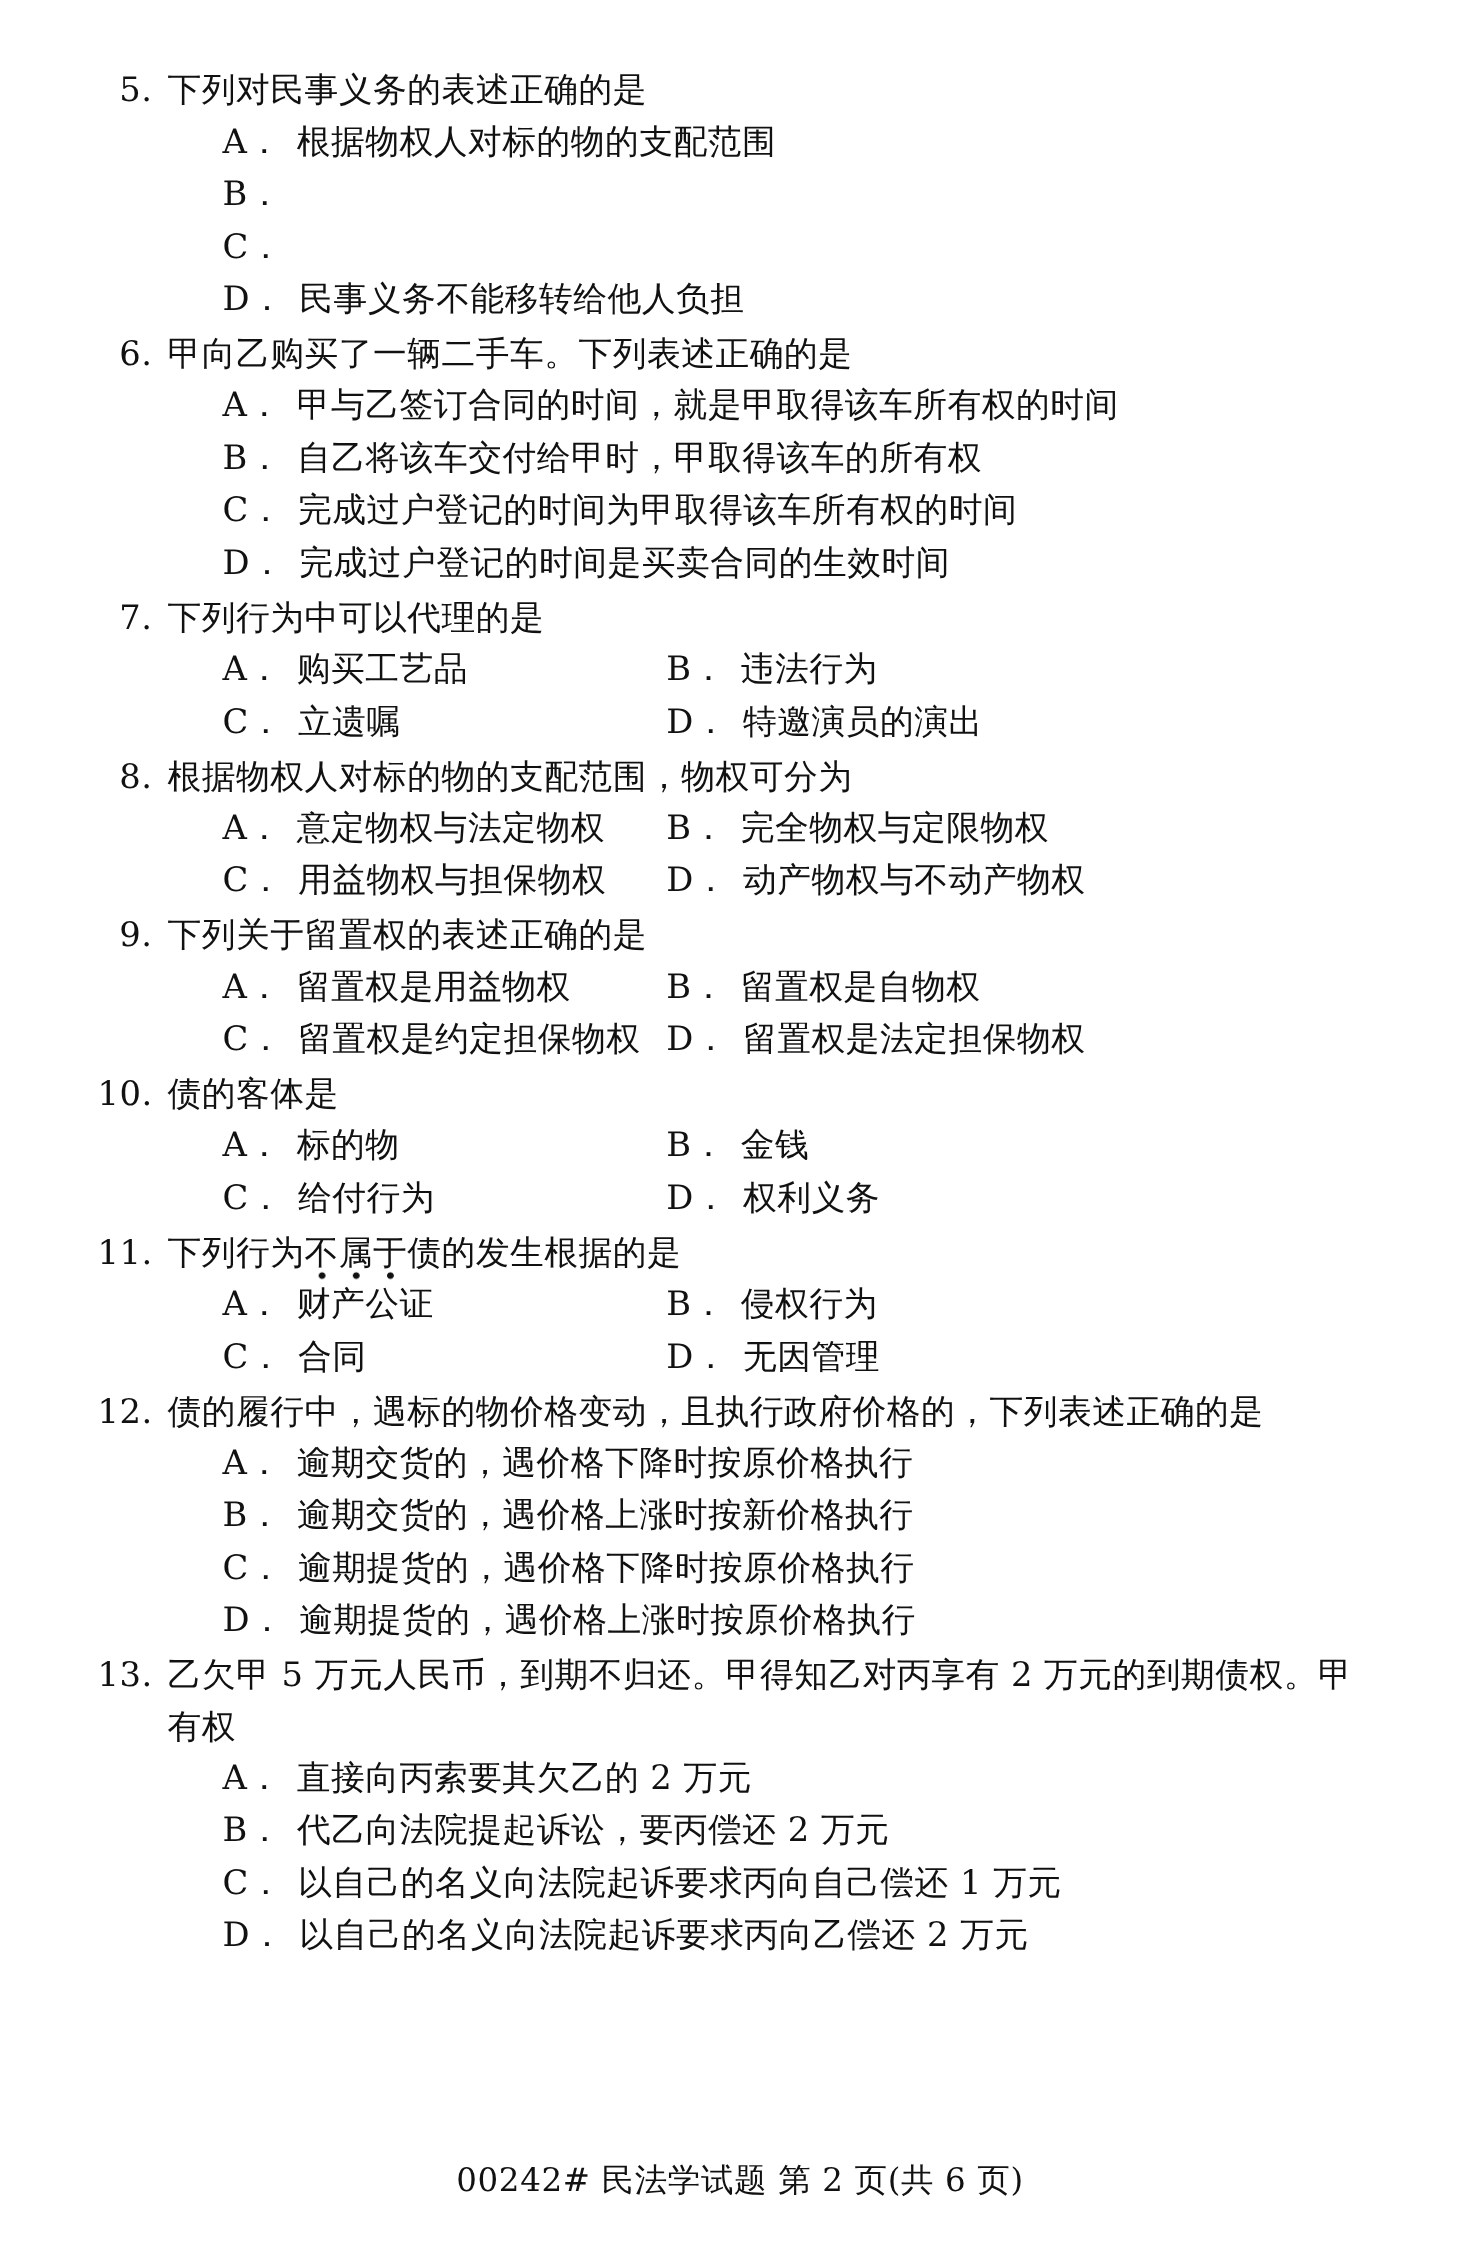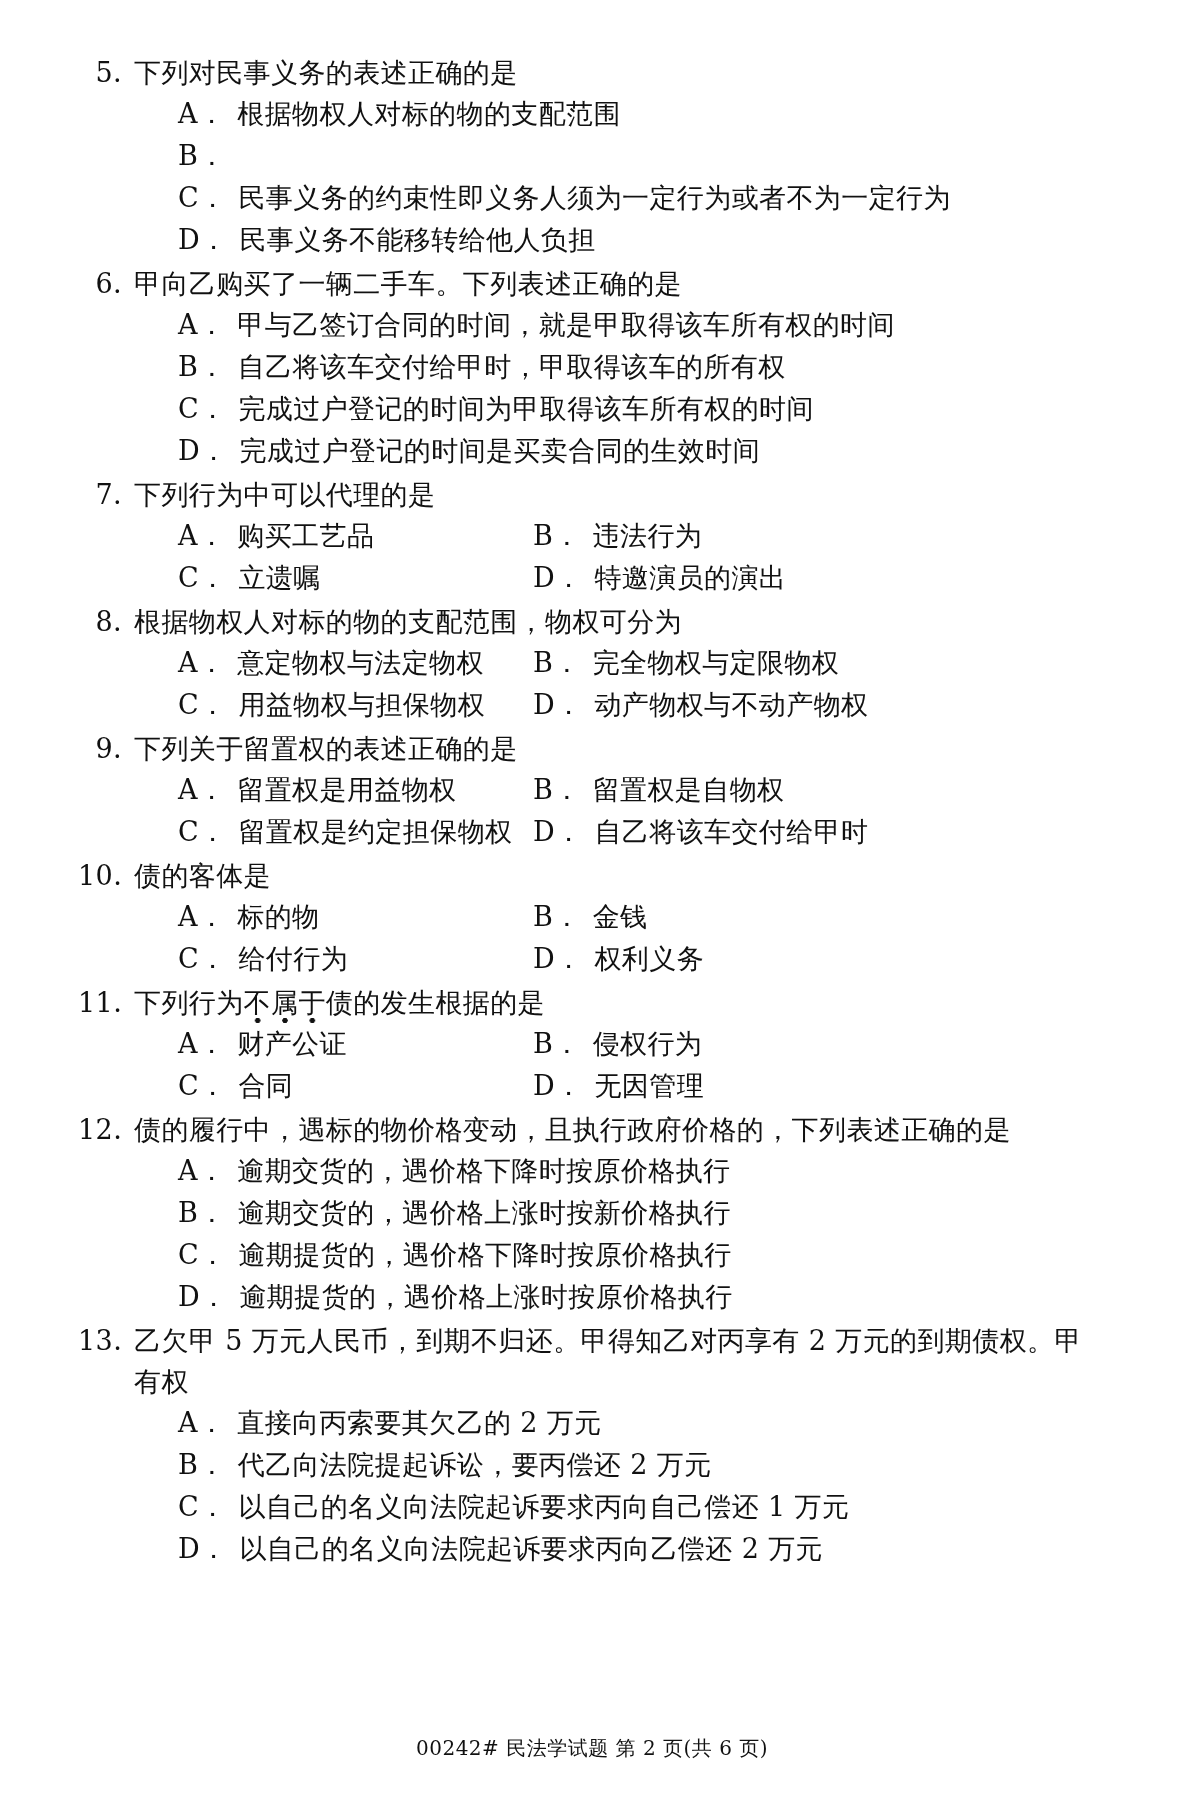--- a/index.html
+++ b/index.html
@@ -106,21 +106,21 @@
     background-size: 33.33% 9px;
     background-repeat: repeat-x;
   }
 
   .footer {
     position: absolute;
     left: 0;
     right: 0;
     bottom: 36px;
     text-align: center;
-    font-size: 20px;
+    font-size: 26px;
     letter-spacing: 0.5px;
     font-family: "DejaVu Serif", "Liberation Serif", serif;
   }
 </style>
 </head>
 <body>
 
 <div class="page">
 
   <div class="q-block">
@@ -139,21 +139,20 @@
       <div class="opt-row one-col">
         <span class="opt-indent"></span>
         <span class="opt-col">
           <span class="opt-letter">B．</span>
         </span>
       </div>
       <div class="opt-row one-col">
         <span class="opt-indent"></span>
         <span class="opt-col">
           <span class="opt-letter">C．</span>
-          <span class="opt-text">民事义务的约束性即义务人须为一定行为或者不为一定行为</span>
         </span>
       </div>
       <div class="opt-row one-col">
         <span class="opt-indent"></span>
         <span class="opt-col">
           <span class="opt-letter">D．</span>
           <span class="opt-text">民事义务不能移转给他人负担</span>
         </span>
       </div>
     </div>
@@ -276,21 +275,21 @@
         </span>
       </div>
       <div class="opt-row two-col">
         <span class="opt-col">
           <span class="opt-indent"></span>
           <span class="opt-letter">C．</span>
           <span class="opt-text">留置权是约定担保物权</span>
         </span>
         <span class="opt-col">
           <span class="opt-letter">D．</span>
-          <span class="opt-text">自乙将该车交付给甲时</span>
+          <span class="opt-text">留置权是法定担保物权</span>
         </span>
       </div>
     </div>
   </div>
 
   <div class="q-block">
     <div class="stem">
       <span class="q-num">10.</span>
       <span class="stem-text">债的客体是</span>
     </div>

